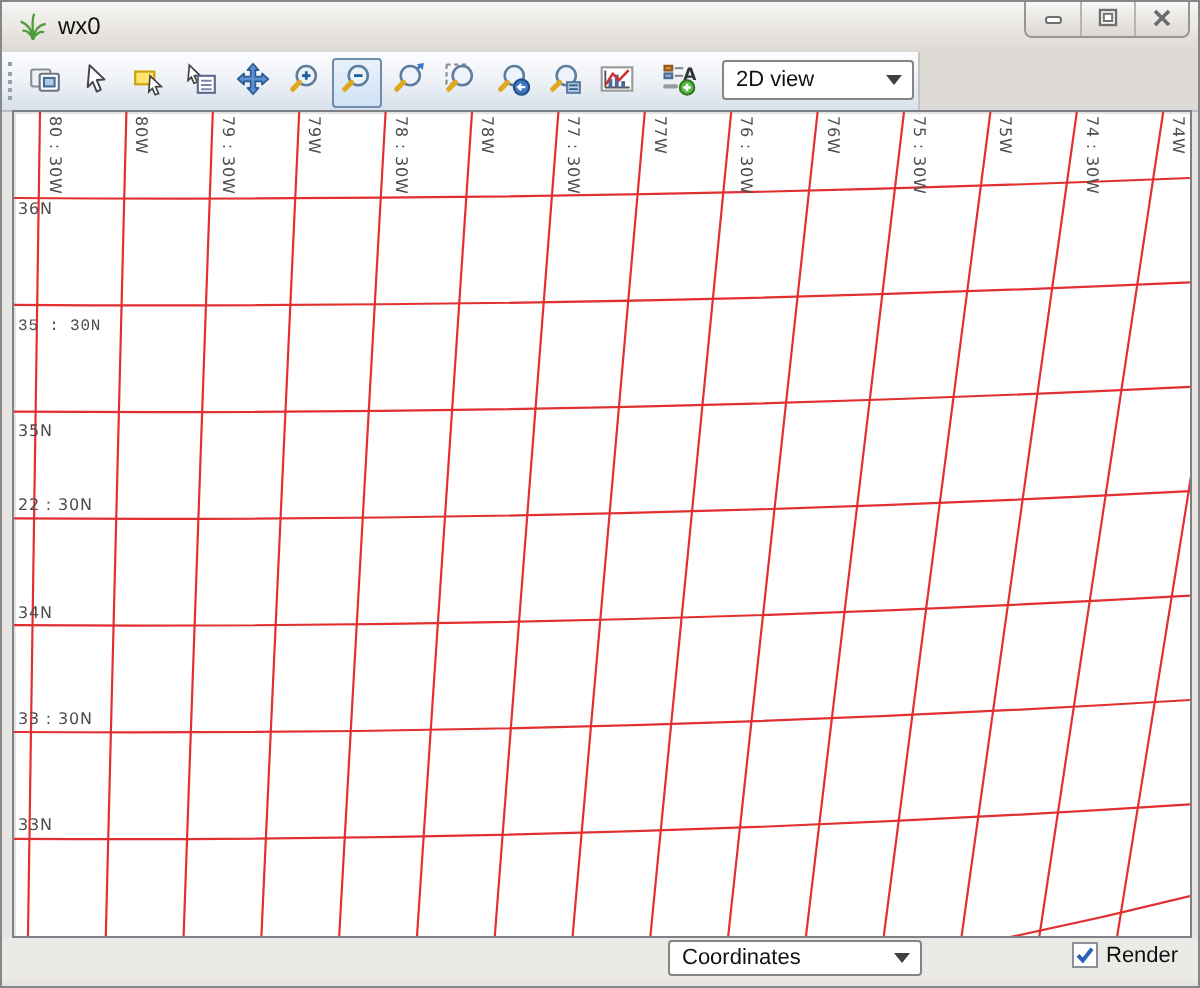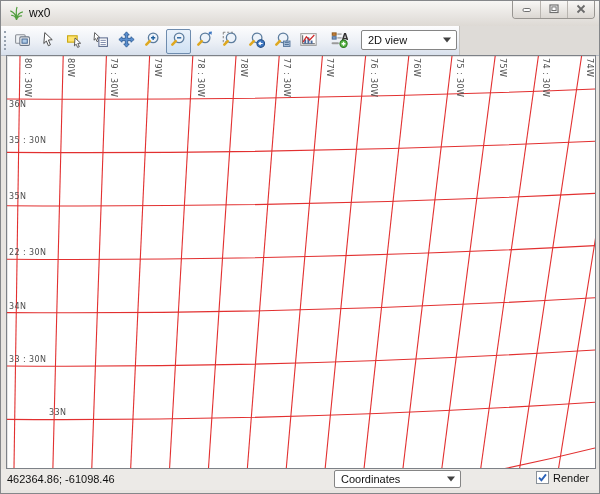--- a/index.html
+++ b/index.html
@@ -242,31 +242,30 @@
         <div class="mlabel" style="left: 232px; color: rgb(77, 77, 77);">78W</div>
         <div class="mlabel" style="left: 275.2px; color: rgb(77, 77, 77);">77 : 30W</div>
         <div class="mlabel" style="left: 318.4px; color: rgb(77, 77, 77);">77W</div>
         <div class="mlabel" style="left: 361.6px; color: rgb(77, 77, 77);">76 : 30W</div>
         <div class="mlabel" style="left: 404.8px; color: rgb(77, 77, 77);">76W</div>
         <div class="mlabel" style="left: 448px; color: rgb(77, 77, 77);">75 : 30W</div>
         <div class="mlabel" style="left: 491.2px; color: rgb(77, 77, 77);">75W</div>
         <div class="mlabel" style="left: 534.4px; color: rgb(77, 77, 77);">74 : 30W</div>
         <div class="mlabel" style="left: 577.6px; color: rgb(77, 77, 77);">74W</div>
         <div class="plabel" style="top: 44px; color: rgb(77, 77, 77);">36N</div>
-        <div class="plabel" style="top: 80px; color: rgb(77, 77, 77);">35 : 30N</div>
-        <div class="plabel" style="top: 136px; color: rgb(77, 77, 77);">35N</div>
+        <div class="plabel" style="top: 103px; color: rgb(77, 77, 77); font-family: Liberation Mono, monospace;">35 : 30N</div>
+        <div class="plabel" style="top: 155px; color: rgb(77, 77, 77);">35N</div>
         <div class="plabel" style="top: 192.2px; color: rgb(77, 77, 77);">22 : 30N</div>
         <div class="plabel" style="top: 245.6px; color: rgb(77, 77, 77); text-align: right;">34N</div>
         <div class="plabel" style="top: 299px; color: rgb(77, 77, 77);">33 : 30N</div>
-        <div class="plabel" style="top: 352.4px; color: rgb(77, 77, 77); padding-left: 40px;">33N</div>
+        <div class="plabel" style="top: 352.4px; color: rgb(77, 77, 77);">33N</div>
       </div>
   </div>
 
   <div class="statusbar">
-    <span class="coords">462364.86; -61098.46</span>
     <div class="combo status-combo">
       <span>Coordinates</span>
       <span class="arrow"></span>
     </div>
     <div class="render-wrap">
       <button class="checkbox">
         <svg width="11" height="11" viewBox="0 0 12 12">
           <path d="M2.2 6.2 L4.8 9 L9.8 2.6" stroke="#2a61b8" stroke-width="2.1" fill="none"></path>
         </svg>
       </button>

